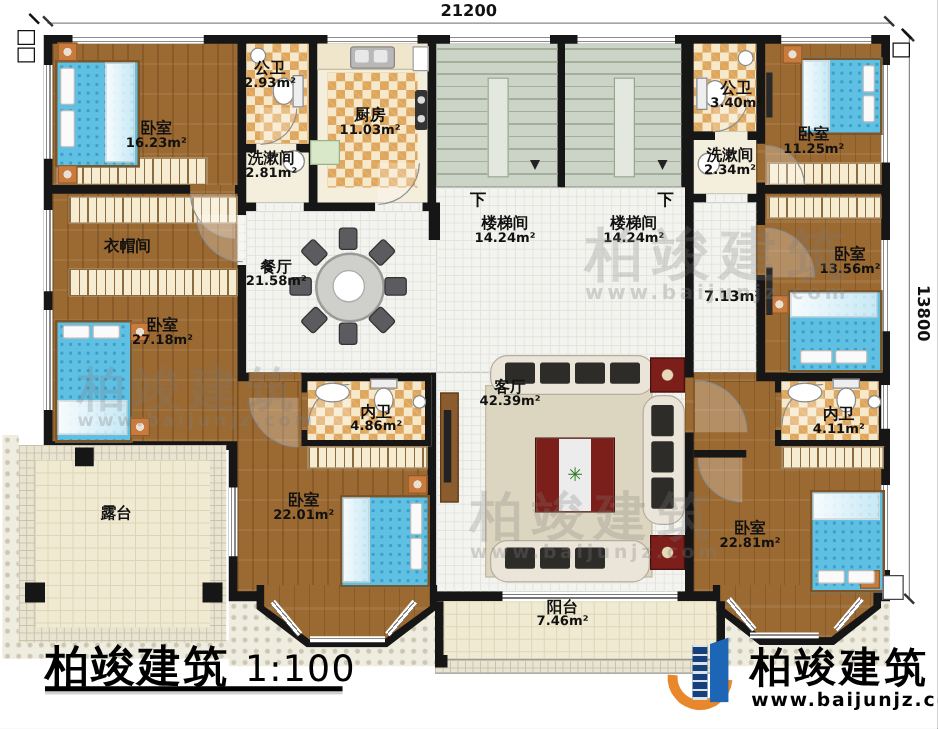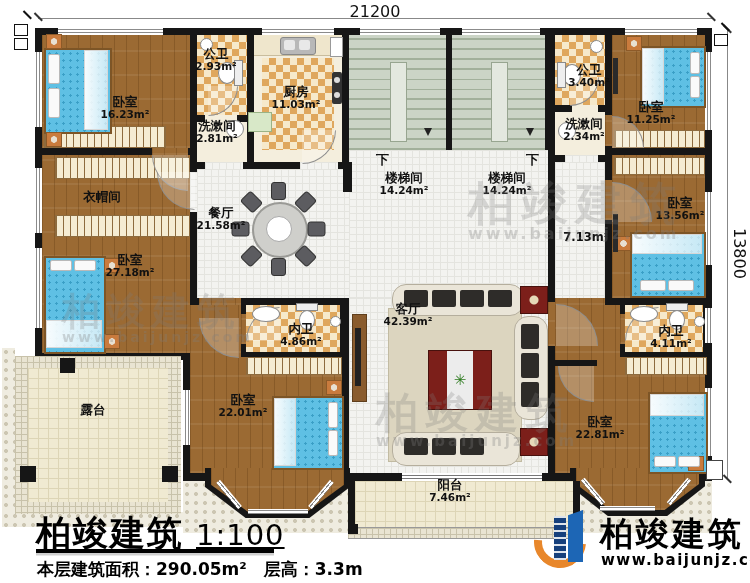--- a/index.html
+++ b/index.html
@@ -39,31 +39,31 @@
   .toiletB{position:absolute;background:#fff;border:1.5px solid #8a8a8a;border-radius:50%;z-index:5;}
   .tank{position:absolute;background:#eee;border:1.5px solid #8a8a8a;z-index:5;}
   .sink{position:absolute;background:#fff;border:1.5px solid #8a8a8a;border-radius:50%;z-index:5;}
   .rail{position:absolute;z-index:5;background:#e3e8df;border:1px solid #97a590;}
   .tri{position:absolute;z-index:5;width:0;height:0;border-left:4px solid transparent;border-right:4px solid transparent;border-top:8px solid #222;}
   
   .rlabel{position:absolute;z-index:6;transform:translate(-50%,-50%);text-align:center;color:#111;line-height:1.1;white-space:nowrap;}
   .rn{display:block;font-size:12.5px;font-weight:700;}
   .ra{display:block;font-size:10.5px;font-weight:700;}
   .down{position:absolute;z-index:6;font-size:13px;font-weight:700;color:#111;}
-  .dim{position:absolute;z-index:6;font-size:16px;font-weight:400;color:#111;}
+  .dim{position:absolute;z-index:6;font-size:13px;font-weight:700;color:#111;}
   .dline{position:absolute;background:#888;z-index:1;}
   .tick{position:absolute;width:11px;height:1.6px;background:#333;transform:rotate(45deg);z-index:2;}
   .marker{position:absolute;width:12px;height:10px;background:#fff;border:1.5px solid #111;z-index:2;}
   
   .wm{position:absolute;z-index:7;color:rgba(125,125,125,.26);pointer-events:none;white-space:nowrap;line-height:1;}
   .wm .t{display:block;font-weight:900;}
   .wm .u{display:block;font-weight:700;letter-spacing:3px;color:rgba(125,125,125,.30);}
   
   .titlecn{position:absolute;z-index:8;font-size:35px;font-weight:700;letter-spacing:2px;color:#000;}
-  .titlescale{font-size:29px;font-weight:400;letter-spacing:1px;margin-left:12px;text-decoration:underline;}
+  .titlescale{font-size:29px;font-weight:400;letter-spacing:1px;margin-left:12px;}
   .uline{position:absolute;z-index:8;background:#000;box-shadow:0 2.5px 0 #cfcfcf;}
   .subtitle{position:absolute;z-index:8;font-size:17px;font-weight:700;color:#000;}
   
   .brandname{position:absolute;z-index:8;font-size:33px;font-weight:900;letter-spacing:3px;color:#000;}
   .brandurl{position:absolute;z-index:8;font-size:15px;font-weight:700;letter-spacing:1.5px;color:#000;}
   .bay{position:absolute;z-index:3;}
 </style>
 </head>
 <body>
 
@@ -384,21 +384,20 @@
   </div>
   <div class="wm" style="left:376px;top:392px;">
     <span class="t" style="font-size:42px;letter-spacing:8px;">柏竣建筑</span>
     <span class="u" style="font-size:15px;">www.baijunjz.com</span>
   </div>
 
   <div class="titlecn" style="left:36px;top:510px;">
     <span>柏竣建筑</span><span class="titlescale">1:100</span>
   </div>
   <div class="uline" style="left:36px;top:549px;width:238px;height:3.5px;"></div>
-  <div class="subtitle" style="left:37px;top:558px;">本层建筑面积：290.05m²　层高：3.3m</div>
 
   <div class="abs" style="left:534px;top:508px;width:60px;height:66px;z-index:8;">
     <div class="abs" style="left:0;top:8px;width:52px;height:52px;border:8px solid transparent;border-left-color:#e8872b;border-bottom-color:#e8872b;border-radius:50%;transform:rotate(-40deg);box-sizing:border-box;"></div>
     <div class="abs" style="left:20px;top:8px;width:12px;height:44px;background:#16407c;background-image:repeating-linear-gradient(0deg,rgba(255,255,255,.85) 0 2px,transparent 2px 7px);"></div>
     <div class="abs" style="left:34px;top:2px;width:15px;height:52px;background:#1d66b5;clip-path:polygon(0 10%,100% 0,100% 100%,0 100%);"></div>
   </div>
   <div class="brandname" style="left:600px;top:512px;">柏竣建筑</div>
   <div class="brandurl" style="left:601px;top:551px;">www.baijunjz.com</div>
 
 </div>

